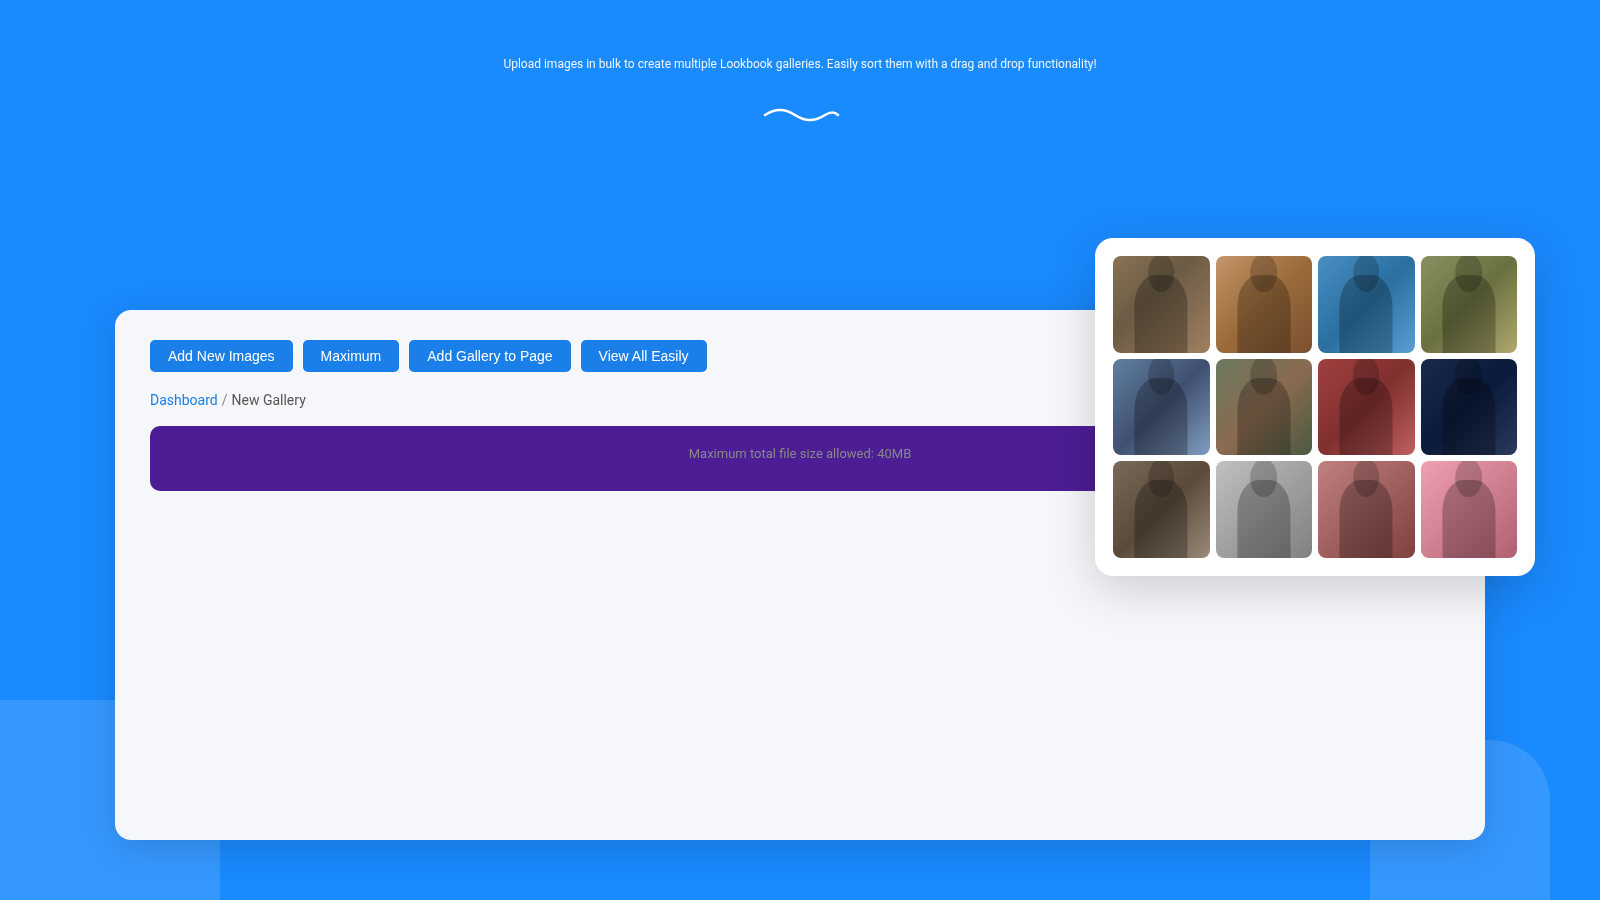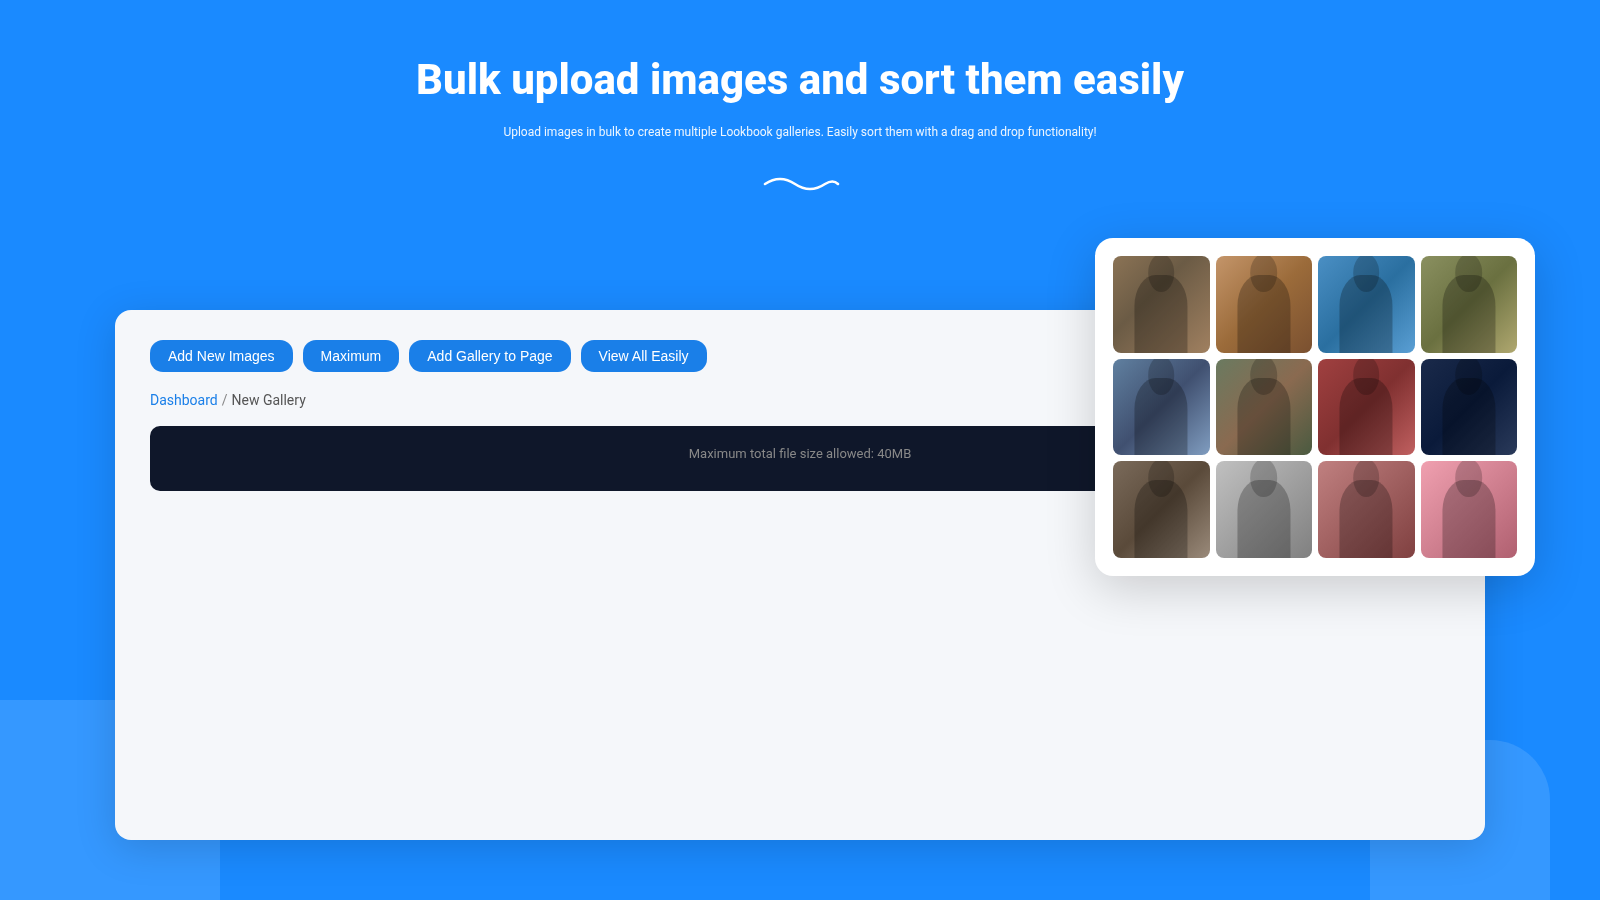--- a/index.html
+++ b/index.html
@@ -89,21 +89,21 @@
     .toolbar {
       display: flex;
       gap: 10px;
       margin-bottom: 20px;
     }
 
     .btn-primary {
       background: #1a7fe8;
       color: white;
       border: none;
-      border-radius: 13px;
+      border-radius: 5px;
       padding: 8px 18px;
       font-size: 14px;
       font-weight: 500;
       cursor: pointer;
     }
 
     
     .breadcrumb {
       display: flex;
       align-items: center;
@@ -121,21 +121,21 @@
     .breadcrumb-sep {
       color: #888;
     }
 
     .breadcrumb-current {
       color: #555;
     }
 
     
     .upload-container {
-      background: #0f172a;
+      background: #4c1d95;
       border-radius: 10px;
       padding: 20px;
     }
 
     .upload-max-size {
       text-align: center;
       color: #888;
       font-size: 13px;
       margin-bottom: 10px;
     }
@@ -260,21 +260,20 @@
   </style>
 </head>
 <body>
 
 <div class="bg-blue">
   <div class="wave-left"></div>
   <div class="wave-right"></div>
 </div>
 
 <div class="header-section">
-  <h1 class="header-title">Bulk upload images and sort them easily</h1>
   <p class="header-subtitle">Upload images in bulk to create multiple Lookbook galleries. Easily sort them with a drag and drop functionality!</p>
   <div class="squiggle">
     <svg width="80" height="20" viewBox="0 0 80 20" fill="none">
       <path d="M5 12 Q20 2 35 12 Q50 22 65 12 Q73 7 78 12" stroke="white" stroke-width="2.5" fill="none" stroke-linecap="round"></path>
     </svg>
   </div>
 </div>
 
 <div class="gallery-card">
   <div class="gallery-grid">

